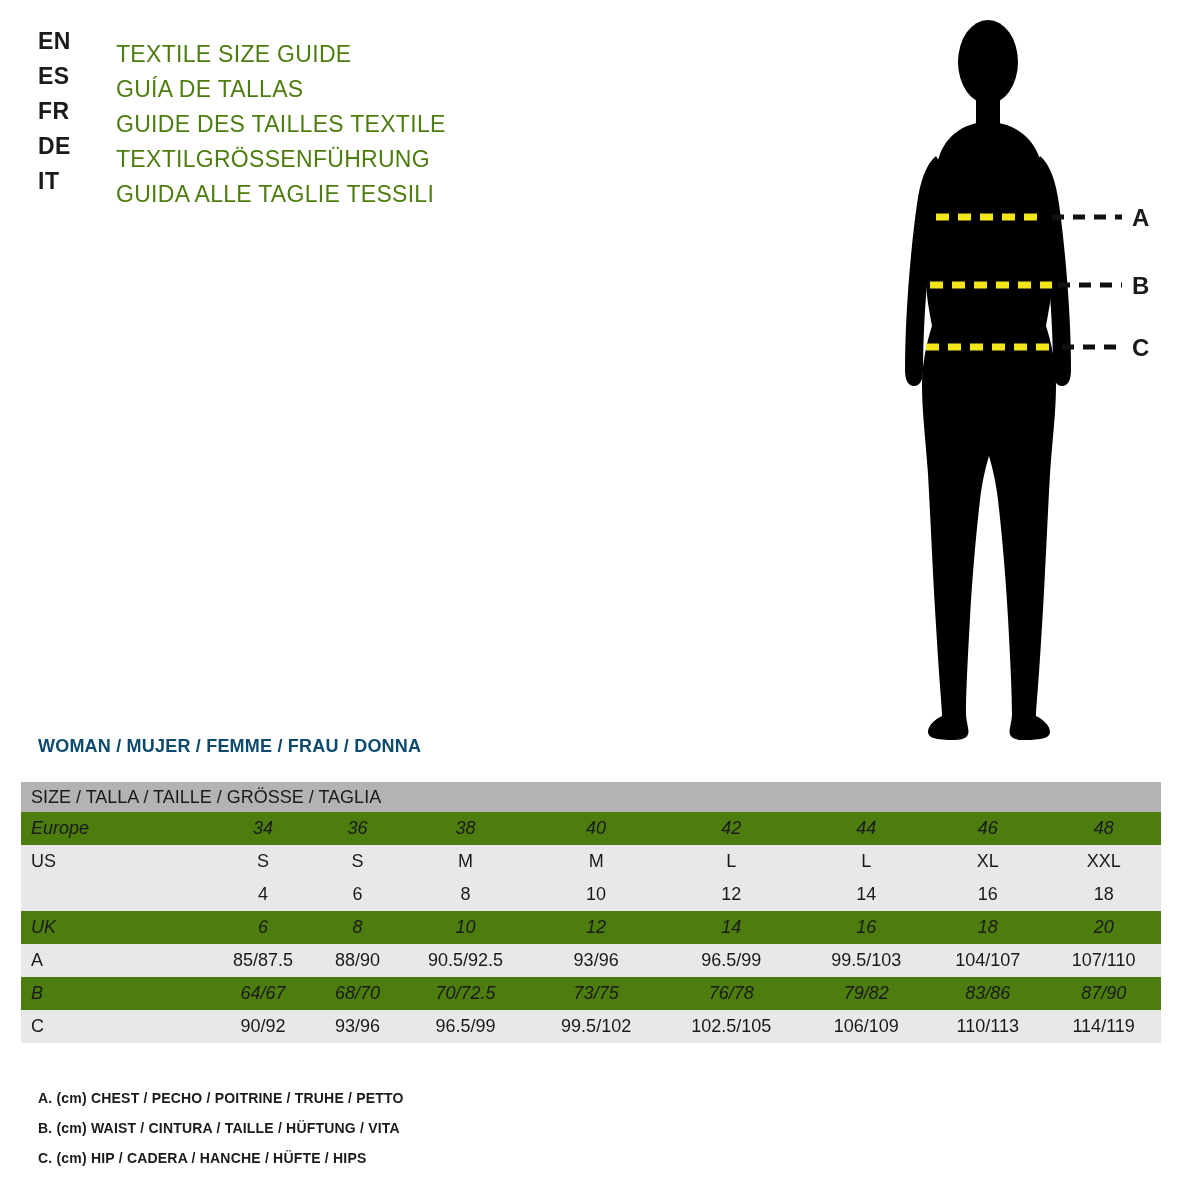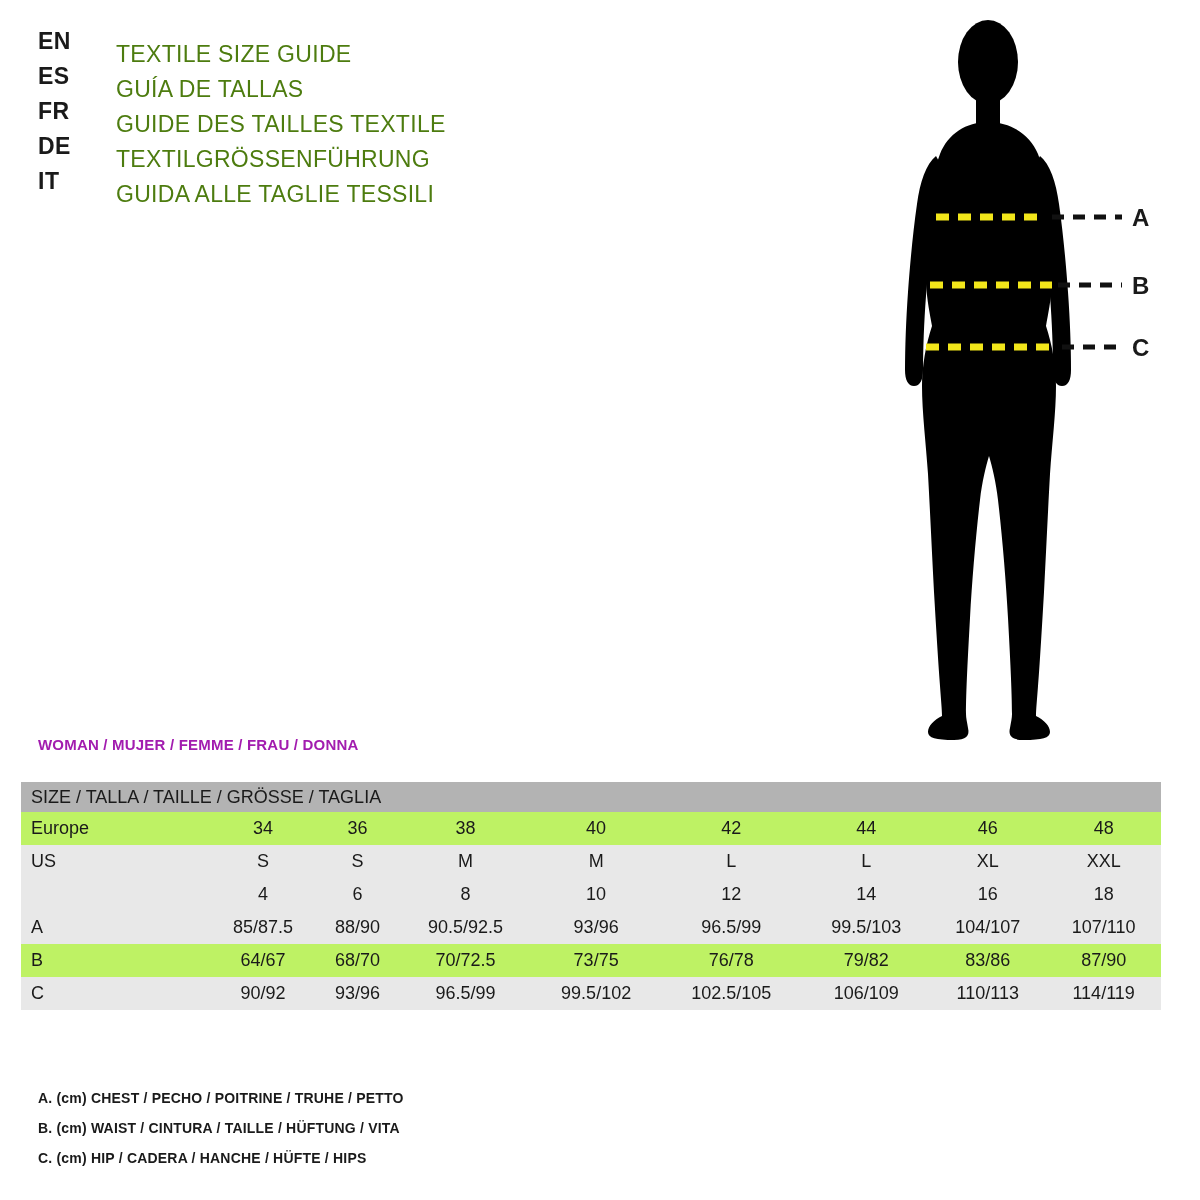--- a/index.html
+++ b/index.html
@@ -62,24 +62,24 @@
   }
   .ml-a { left: 272px; top: 190px; }
   .ml-b { left: 272px; top: 258px; }
   .ml-c { left: 272px; top: 320px; }
 
   
   .section-title {
     position: absolute;
     left: 38px;
     top: 736px;
-    font-size: 15px;
+    font-size: 18px;
     font-weight: 700;
     letter-spacing: 0.2px;
-    color: #a21caf;
+    color: #0c4a6e;
   }
 
   
   .size-table {
     position: absolute;
     left: 21px;
     top: 782px;
     width: 1140px;
     border-collapse: collapse;
     font-size: 18px;
@@ -96,21 +96,22 @@
     background: #b3b3b3;
     text-align: left;
     font-size: 18px;
     padding-left: 10px;
     height: 30px;
   }
   .size-table tbody tr.shade td {
     background: #e8e8e8;
   }
   .size-table tbody tr.plain td {
-    background: #bef264;
+    background: #4d7c0f;
+    font-style: italic;
   }
   .size-table td.row-label {
     text-align: left;
     padding-left: 10px;
     width: 178px;
   }
 
   
   .footnotes {
     position: absolute;
@@ -265,20 +266,31 @@
       <td class="row-label"></td>
       <td>4</td>
       <td>6</td>
       <td>8</td>
       <td>10</td>
       <td>12</td>
       <td>14</td>
       <td>16</td>
       <td>18</td>
     </tr>
+    <tr class="plain">
+      <td class="row-label">UK</td>
+      <td>6</td>
+      <td>8</td>
+      <td>10</td>
+      <td>12</td>
+      <td>14</td>
+      <td>16</td>
+      <td>18</td>
+      <td>20</td>
+    </tr>
     <tr class="shade">
       <td class="row-label">A</td>
       <td>85/87.5</td>
       <td>88/90</td>
       <td>90.5/92.5</td>
       <td>93/96</td>
       <td>96.5/99</td>
       <td>99.5/103</td>
       <td>104/107</td>
       <td>107/110</td>

